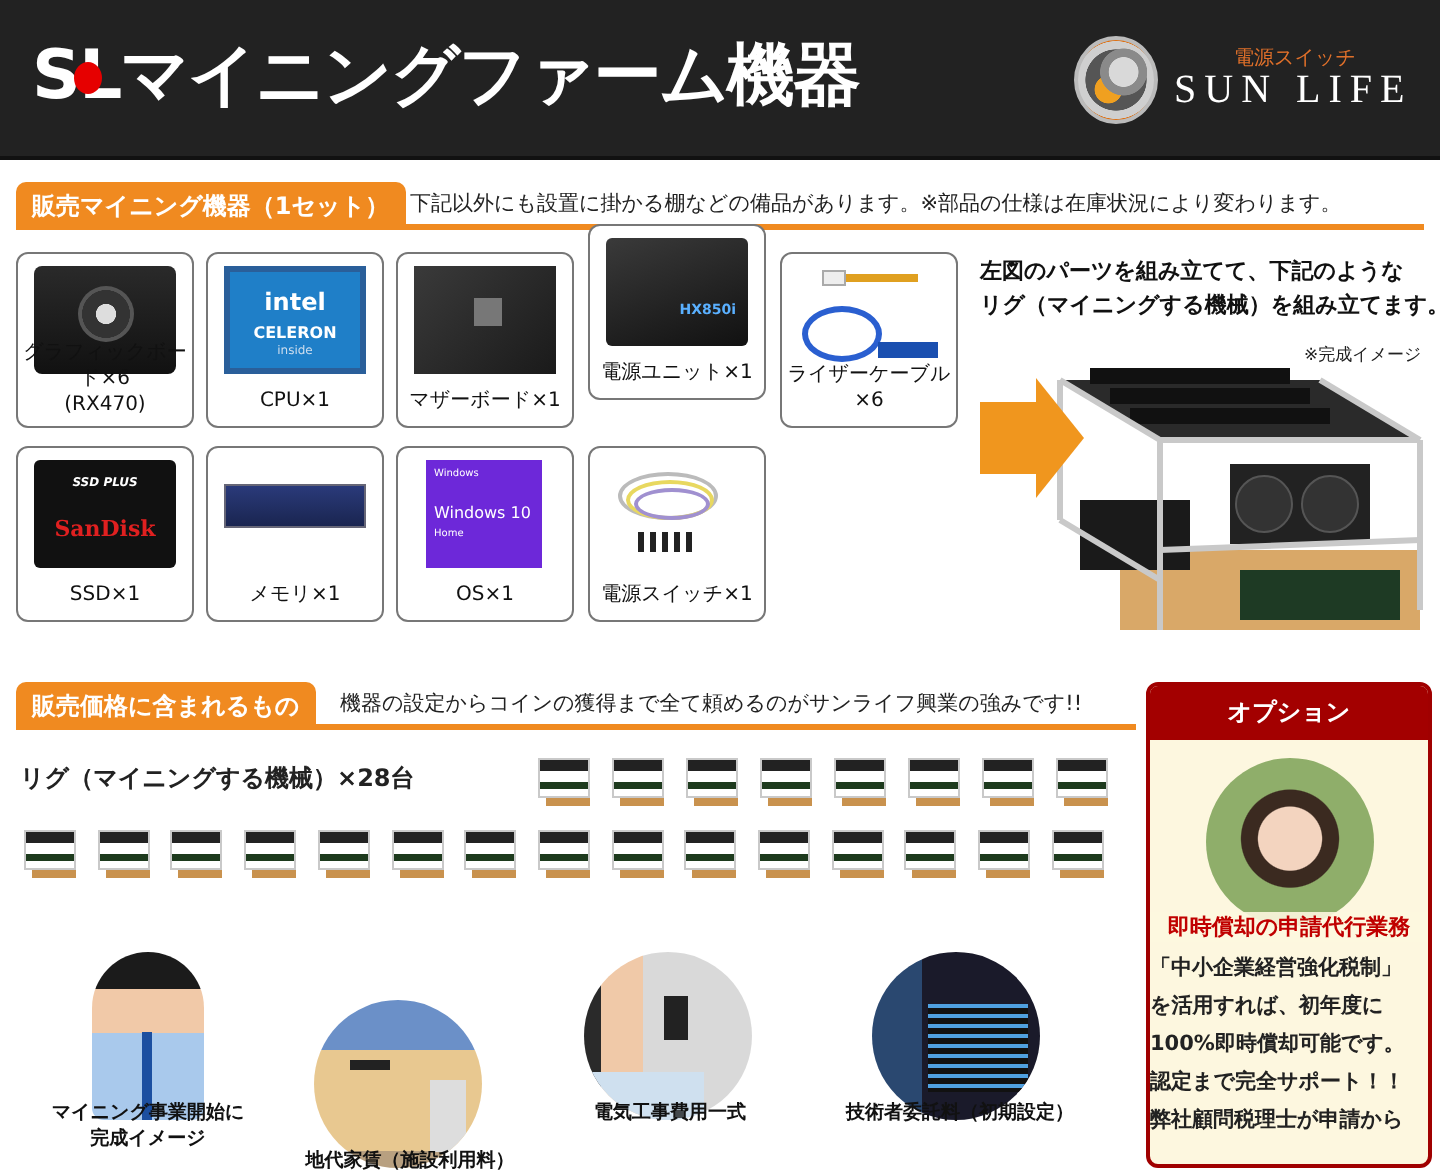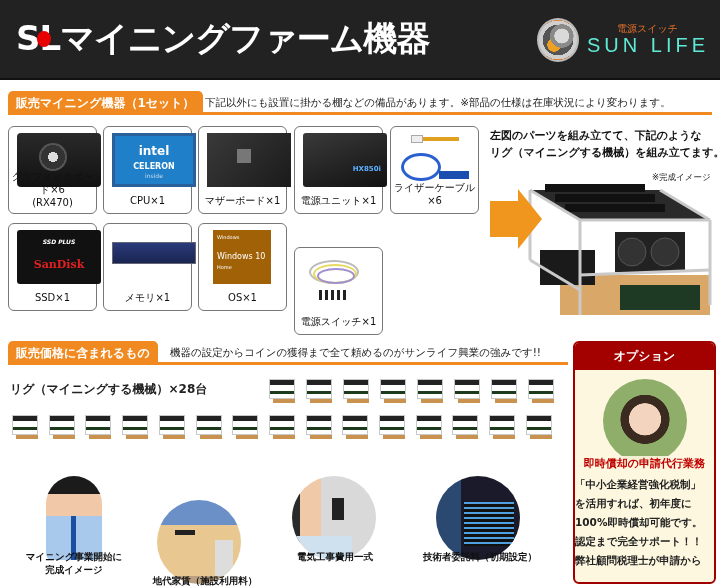--- a/index.html
+++ b/index.html
@@ -8,48 +8,48 @@
   
   .header { position: absolute; left: 0; top: 0; width: 720px; height: 80px; background: #222222; border-bottom: 2px solid #111; }
   .title { position: absolute; left: 16px; top: 14px; font-size: 34px; font-weight: bold; color: #fff; letter-spacing: -1px; line-height: 48px; white-space: nowrap; }
   .title .dot { position: absolute; left: 21px; top: 17px; width: 14px; height: 16px; border-radius: 50%; background: #e60000; }
   .logo { position: absolute; left: 537px; top: 18px; width: 175px; height: 44px; }
   .logo-mark { position: absolute; left: 0; top: 0; width: 42px; height: 44px; border-radius: 50%;
     background: radial-gradient(circle at 60% 40%, #d9d9d9 0 22%, #8a8a8a 23% 35%, transparent 36%),
                 radial-gradient(circle at 40% 62%, #f0a020 0 20%, transparent 21%),
                 radial-gradient(circle at 50% 50%, #555 0 55%, #cfcfcf 56% 70%, #e07010 71% 100%); border: 2px solid #bbb; }
   .logo-sub { position: absolute; left: 80px; top: 4px; font-size: 10px; color: #e0702a; white-space: nowrap; }
-  .logo-name { position: absolute; left: 50px; top: 16px; font-size: 20px; letter-spacing: 4px; color: #5eead4; font-family: Liberation Sans, sans-serif; white-space: nowrap; }
+  .logo-name { position: absolute; left: 50px; top: 16px; font-size: 20px; letter-spacing: 4px; color: #ffffff; font-family: Liberation Serif, serif; white-space: nowrap; }
 
   
   .sec-head { position: absolute; left: 8px; height: 24px; border-bottom: 3px solid #f08a20; }
   .sec-tab { position: absolute; left: 0; top: 0; height: 24px; padding: 0 8px; background: #f08a20; color: #fff; font-weight: bold; font-size: 12px; line-height: 25px; border-radius: 5px 5px 0 0; white-space: nowrap; }
   .sec-note { position: absolute; top: 2px; font-size: 10.5px; color: #222; white-space: nowrap; line-height: 18px; }
 
   
   .card { position: absolute; width: 89px; height: 88px; border: 1px solid #777; border-radius: 6px; background: #fff; }
-  .card .img { position: absolute; left: 8px; top: 6px; width: 84px; height: 54px; }
+  .card .img { position: absolute; left: 8px; top: 6px; width: 71px; height: 54px; }
   .card .label { position: absolute; left: 0; right: 0; bottom: 6px; text-align: center; font-size: 10px; line-height: 13px; color: #111; }
 
   .img-gpu { background: linear-gradient(180deg, #2a2a2a, #111); border-radius: 4px; }
   .img-gpu::after { content: ""; position: absolute; left: 22px; top: 10px; width: 28px; height: 28px; border-radius: 50%; background: radial-gradient(circle, #ddd 0 25%, #333 26% 60%, #555 61%); }
   .img-cpu { background: #1f7fc8; border: 3px solid #2a5f9a; }
   .img-cpu .t1 { position: absolute; left: 0; right: 0; top: 8px; text-align: center; color: #fff; font-size: 12px; font-weight: bold; }
   .img-cpu .t2 { position: absolute; left: 0; right: 0; top: 26px; text-align: center; color: #fff; font-size: 8px; font-weight: bold; }
   .img-cpu .t3 { position: absolute; left: 0; right: 0; top: 36px; text-align: center; color: #cde; font-size: 6px; }
   .img-mb { background: linear-gradient(135deg, #3a3a3a, #1a1a1a); }
   .img-mb::after { content: ""; position: absolute; left: 30px; top: 16px; width: 14px; height: 14px; background: #777; }
   .img-psu { background: linear-gradient(160deg, #3a3a3a, #111); border-radius: 3px; }
   .img-psu .t { position: absolute; right: 6px; bottom: 14px; color: #5ab0ff; font-size: 7px; font-weight: bold; }
   .img-riser .cable { position: absolute; border: 3px solid #2a5fd0; border-radius: 50%; }
   .img-ssd { background: #111; border-radius: 3px; }
   .img-ssd .t1 { position: absolute; left: 0; right: 0; top: 8px; text-align: center; color: #fff; font-size: 6px; font-style: italic; font-weight: bold; }
   .img-ssd .t2 { position: absolute; left: 0; right: 0; top: 28px; text-align: center; color: #e02020; font-size: 11px; font-family: "DejaVu Serif", serif; font-weight: bold; }
   .img-mem { top: 18px !important; height: 22px !important; background: linear-gradient(180deg, #2a3a7a, #1a2550); border: 1px solid #667; }
-  .img-os { left: 14px !important; width: 58px !important; background: #a16207; }
+  .img-os { left: 14px !important; width: 58px !important; background: #6d28d9; }
   .img-os .t1 { position: absolute; left: 4px; top: 4px; color: #fff; font-size: 5px; }
   .img-os .t2 { position: absolute; left: 4px; top: 22px; color: #fff; font-size: 8px; }
   .img-os .t3 { position: absolute; left: 4px; top: 34px; color: #fff; font-size: 5px; }
   .img-sw .wire { position: absolute; border-radius: 50%; border: 2px solid; }
 
   
   .desc { position: absolute; left: 490px; top: 127px; font-size: 11px; line-height: 17px; color: #111; font-weight: bold; white-space: nowrap; }
   .img-note { position: absolute; left: 652px; top: 172px; font-size: 8.5px; color: #222; white-space: nowrap; }
   .arrow { position: absolute; left: 490px; top: 189px; width: 0; height: 0; }
   .arrow .shaft { position: absolute; left: 0; top: 12px; width: 28px; height: 36px; background: #f0961e; }
@@ -107,21 +107,21 @@
     <div class="t1">intel</div>
     <div class="t2">CELERON</div>
     <div class="t3">inside</div>
   </div>
   <div class="label">CPU×1</div>
 </div>
 <div class="card" style="left:198px; top:126px;">
   <div class="img img-mb"></div>
   <div class="label">マザーボード×1</div>
 </div>
-<div class="card" style="left:294px; top:126px;">
+<div class="card" style="left:294px; top:112px;">
   <div class="img img-psu">
     <div class="t">HX850i</div>
   </div>
   <div class="label">電源ユニット×1</div>
 </div>
 <div class="card" style="left:390px; top:126px;">
   <div class="img img-riser">
     <div class="cable" style="left:2px; top:20px; width:40px; height:28px;"></div>
     <div style="position:absolute; left:40px; top:38px; width:30px; height:8px; background:#1a4fb0;"></div>
     <div style="position:absolute; left:20px; top:4px; width:40px; height:4px; background:#e0a020;"></div>
@@ -142,21 +142,21 @@
   <div class="label">メモリ×1</div>
 </div>
 <div class="card" style="left:198px; top:223px;">
   <div class="img img-os">
     <div class="t1">Windows</div>
     <div class="t2">Windows 10</div>
     <div class="t3">Home</div>
   </div>
   <div class="label">OS×1</div>
 </div>
-<div class="card" style="left:294px; top:223px;margin-top:24px;">
+<div class="card" style="left:294px; top:223px;">
   <div class="img img-sw">
     <div class="wire" style="left:6px; top:6px; width:50px; height:24px; border-color:#bbb;"></div>
     <div class="wire" style="left:10px; top:10px; width:44px; height:20px; border-color:#e8d860;"></div>
     <div class="wire" style="left:14px; top:14px; width:38px; height:16px; border-color:#a090d0;"></div>
     <div style="position:absolute; left:16px; top:36px; width:30px; height:10px; background:repeating-linear-gradient(90deg,#222 0 3px,transparent 3px 6px);"></div>
   </div>
   <div class="label">電源スイッチ×1</div>
 </div>
 
 <div class="desc">

